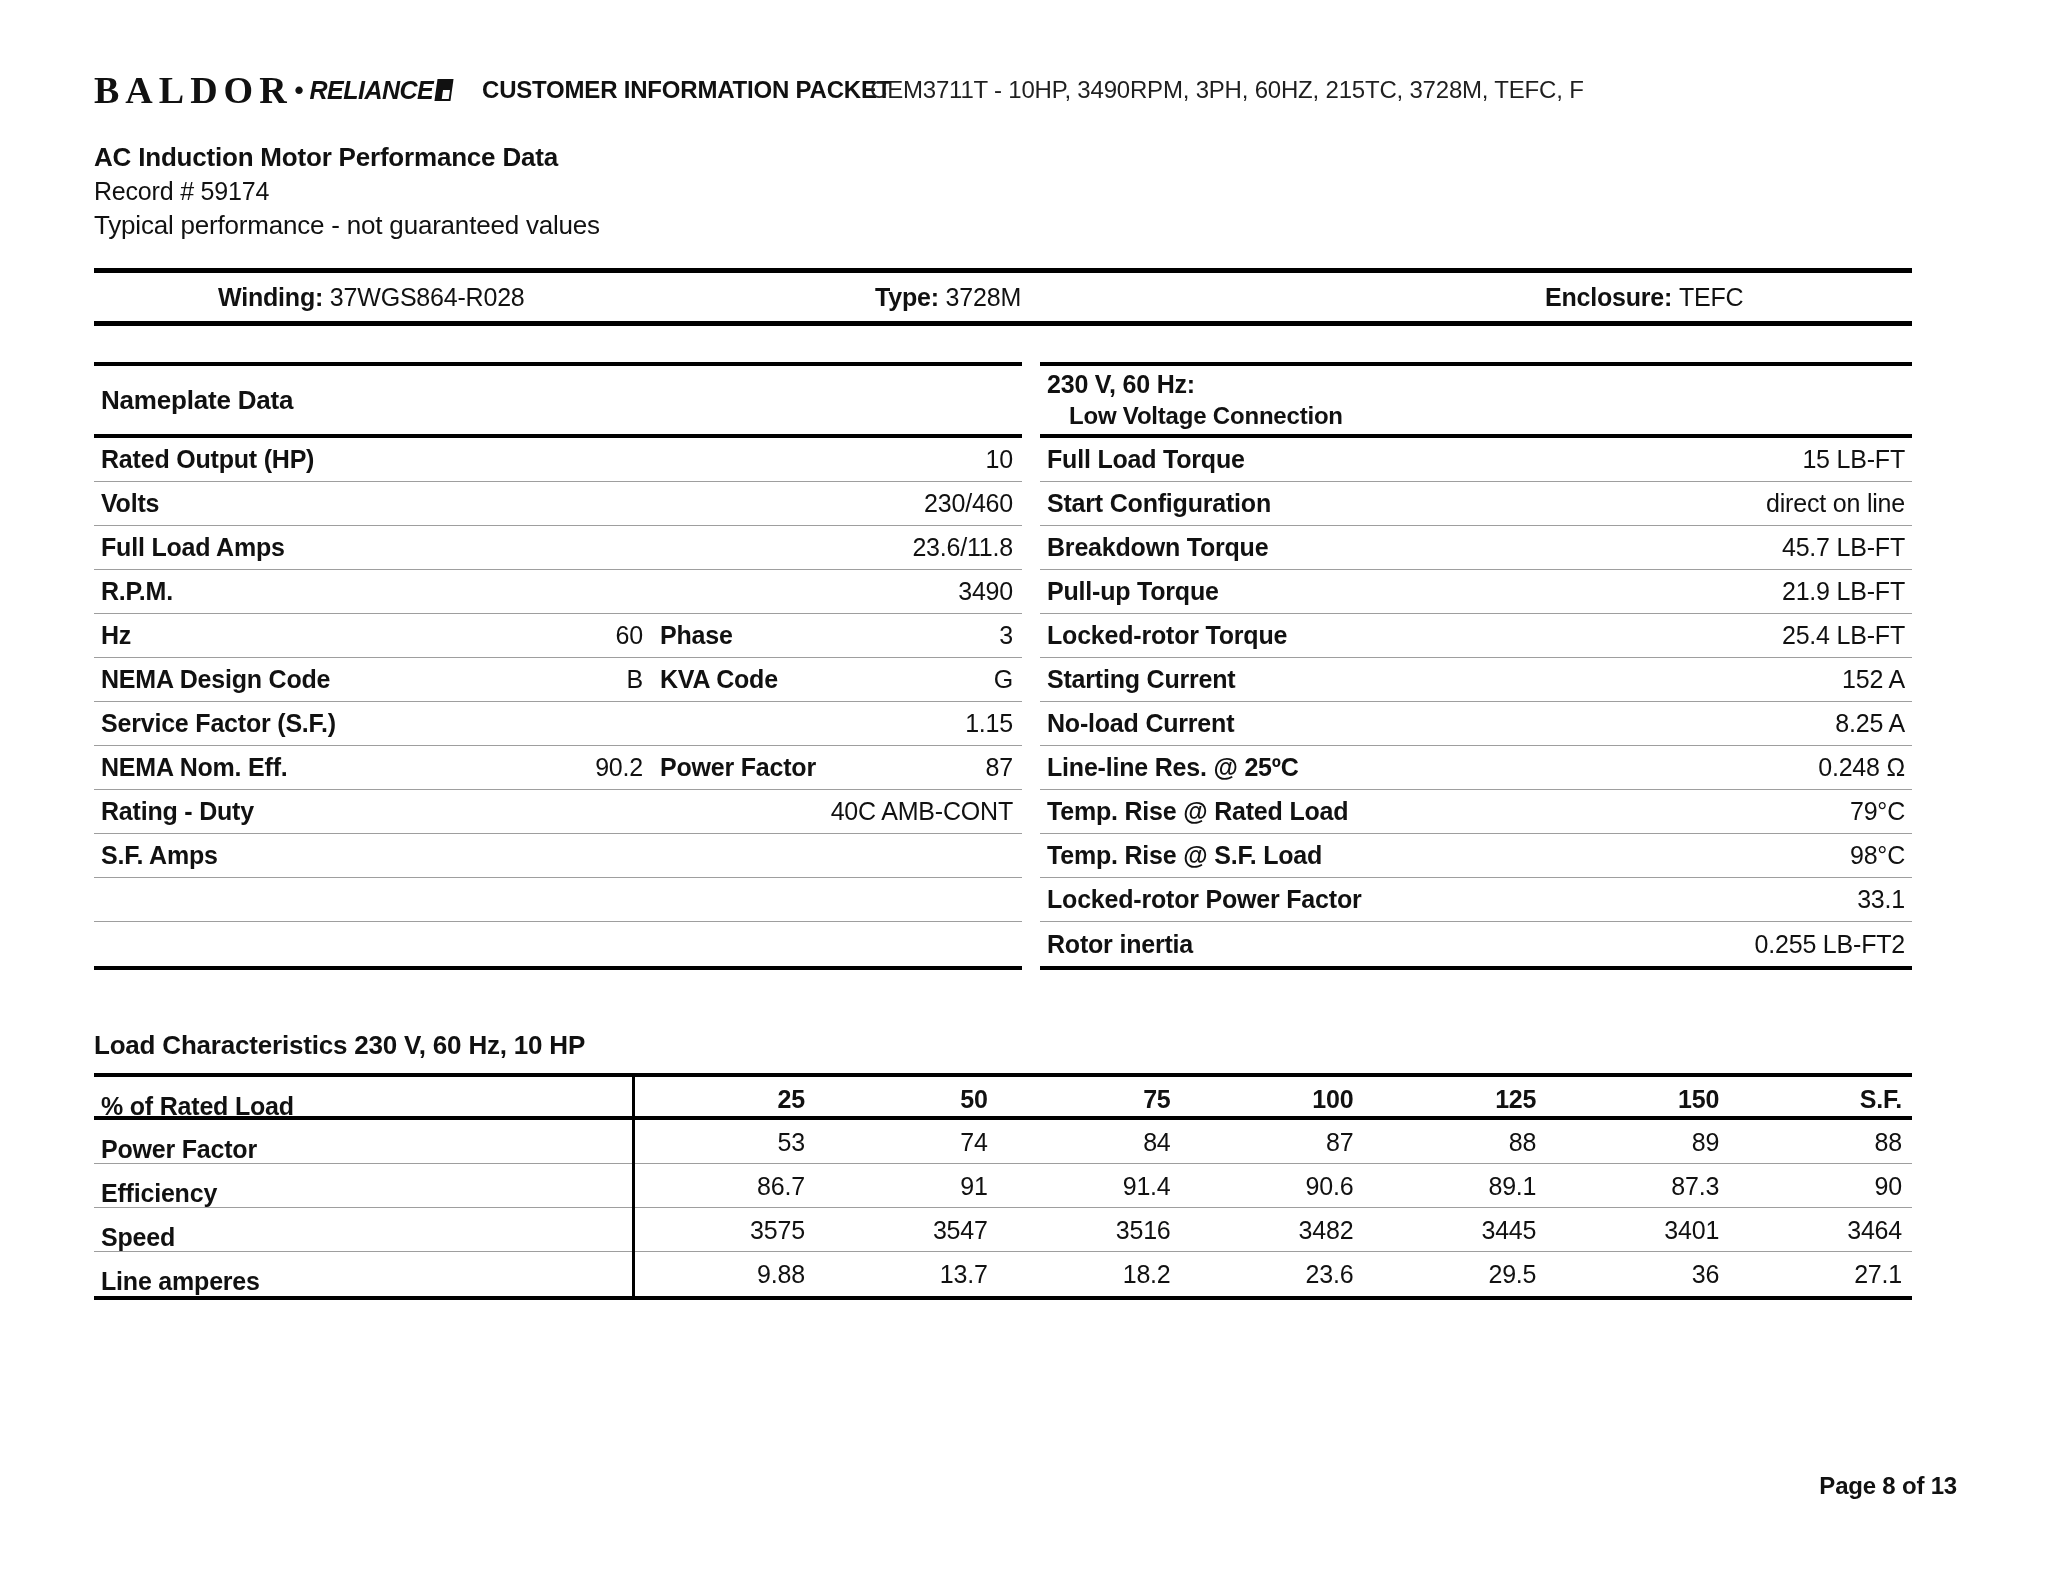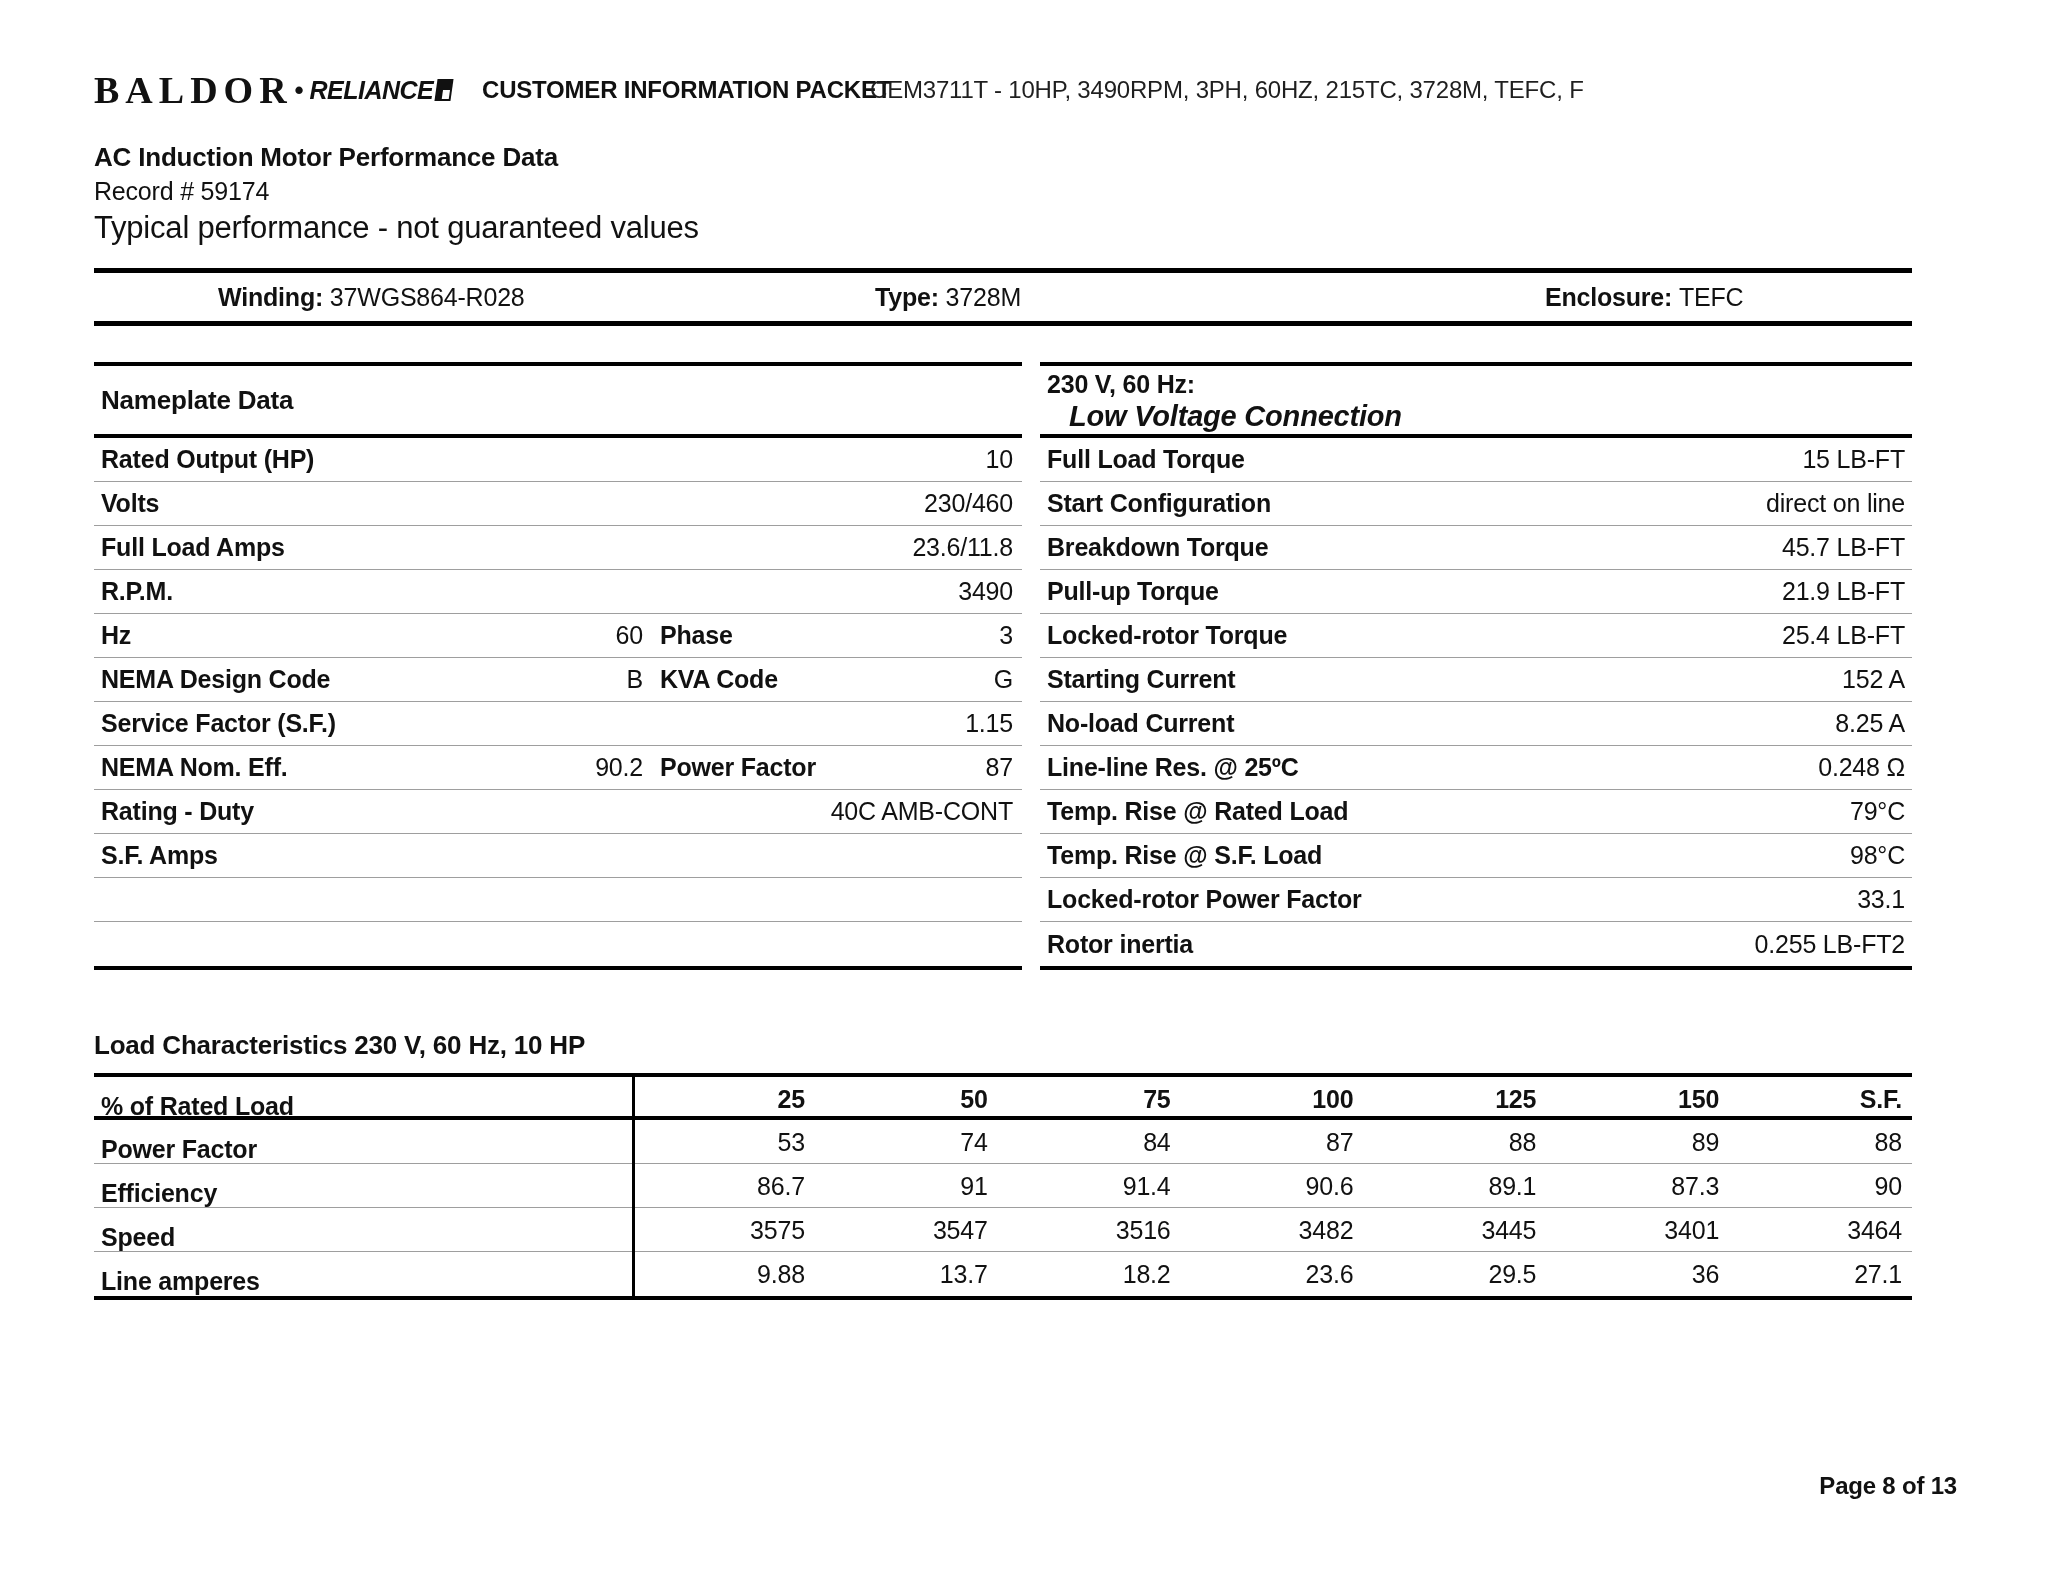--- a/index.html
+++ b/index.html
@@ -13,39 +13,39 @@
   .logo-baldor{font-family:"Liberation Serif",serif;font-weight:700;font-size:38px;letter-spacing:6px;}
   .logo-dot{font-weight:700;font-size:26px;margin:0 6px 0 2px;}
   .logo-reliance{font-style:italic;font-weight:700;font-size:25px;letter-spacing:-0.5px;}
   .logo-mark{display:inline-block;width:16px;height:22px;background:#111;position:relative;transform:skewX(-8deg);margin-left:3px;}
   .logo-mark::after{content:"";position:absolute;right:2px;bottom:2px;width:7px;height:9px;background:#fff;}
   .packet-title{position:absolute;left:482px;top:76px;font-weight:700;font-size:24px;white-space:nowrap;}
   .model-line{position:absolute;left:870px;top:76px;font-size:24px;color:#1f1f1f;white-space:nowrap;}
   
   .doc-title{position:absolute;left:94px;top:142px;font-size:26px;font-weight:700;}
   .doc-record{position:absolute;left:94px;top:177px;font-size:25px;}
-  .doc-note{position:absolute;left:94px;top:210px;font-size:31px;}
+  .doc-note{position:absolute;left:94px;top:210px;font-size:26px;}
   
   .winding-bar{
     position:absolute;left:94px;top:268px;width:1818px;height:48px;
     border-top:5px solid #000;border-bottom:5px solid #000;
   }
   .wpair{position:absolute;top:0;height:48px;line-height:48px;font-size:25px;white-space:nowrap;}
   .wpair b{font-weight:700;}
   .wp-winding{left:124px;}
   .wp-type{left:781px;}
   .wp-enclosure{left:1451px;}
   
   .dtable{position:absolute;top:362px;border-top:4px solid #000;border-bottom:4px solid #000;box-sizing:border-box;}
   .dtable.left{left:94px;width:928px;}
   .dtable.right{left:1040px;width:872px;}
   .thead{height:68px;border-bottom:4px solid #000;display:flex;flex-direction:column;justify-content:center;}
   .thead .h1{font-weight:700;font-size:26px;padding-left:7px;}
   .thead .h1b{font-weight:700;font-size:25px;padding-left:7px;line-height:32px;}
-  .thead .h2b{font-weight:700;font-size:29px;padding-left:29px;line-height:32px;font-style:italic;}
+  .thead .h2b{font-weight:700;font-size:24px;padding-left:29px;line-height:32px;}
   .trow{height:44px;box-sizing:border-box;border-bottom:1px solid #9e9e9e;display:flex;align-items:center;font-size:25px;}
   .trow:last-child{border-bottom:none;}
   .trow .lbl{font-weight:700;padding-left:7px;flex:1;white-space:nowrap;}
   .trow .val{text-align:right;padding-right:9px;white-space:nowrap;}
   .dtable.right .trow .val{padding-right:7px;}
   .trow.paired{display:grid;grid-template-columns:384px 165px 249px 1fr;align-items:center;}
   .trow.paired .lbl{padding-left:7px;}
   .trow.paired .midval{text-align:right;}
   .trow.paired .midlbl{font-weight:700;padding-left:17px;white-space:nowrap;}
   .trow.paired .val{padding-right:9px;}

